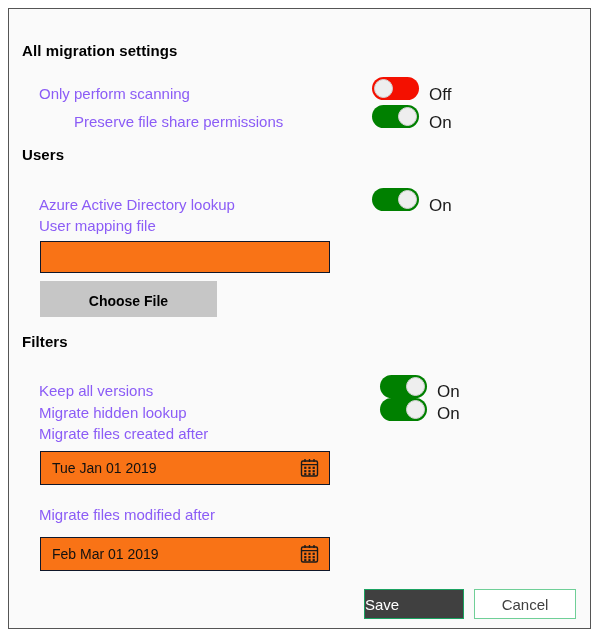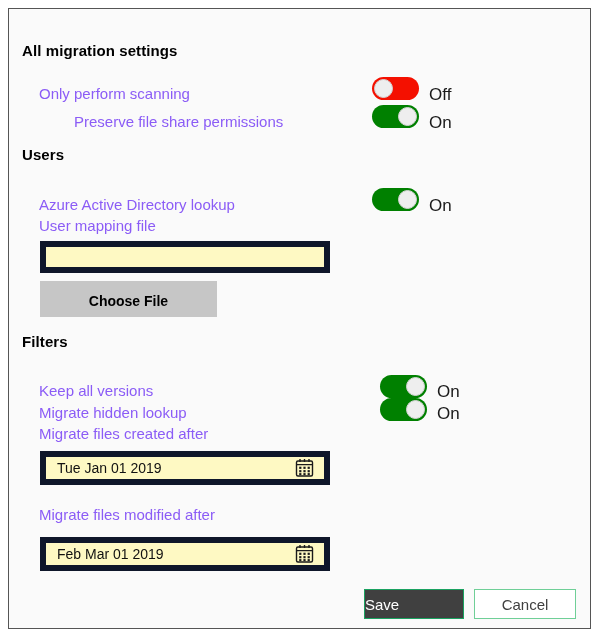--- a/index.html
+++ b/index.html
@@ -66,22 +66,22 @@
   .toggle-state {
     position: absolute;
     font-size: 17px;
     color: #1a1a1a;
   }
 
   
   .field {
     position: absolute;
     box-sizing: border-box;
-    background: #fef9c3;
-    border: 6px solid #0f172a;
+    background: #f97316;
+    border: 1px solid #0f172a;
   }
   .field .value {
     position: absolute;
     left: 11px;
     top: 50%;
     transform: translateY(-50%);
     font-size: 14px;
     color: #111111;
     white-space: nowrap;
   }

